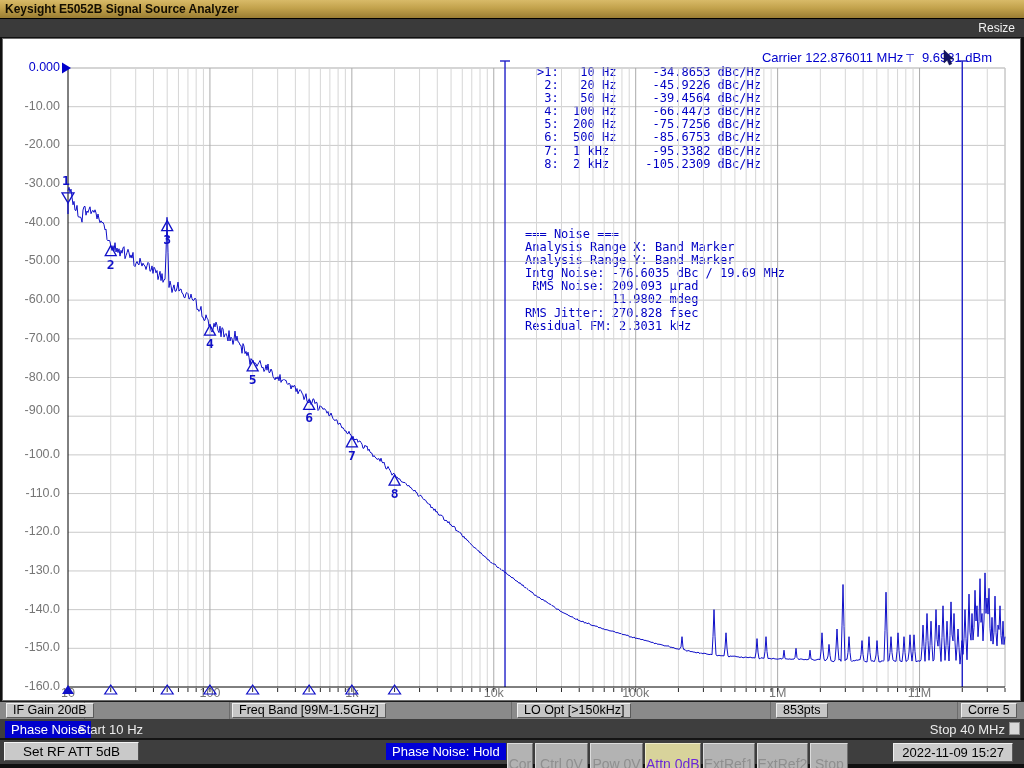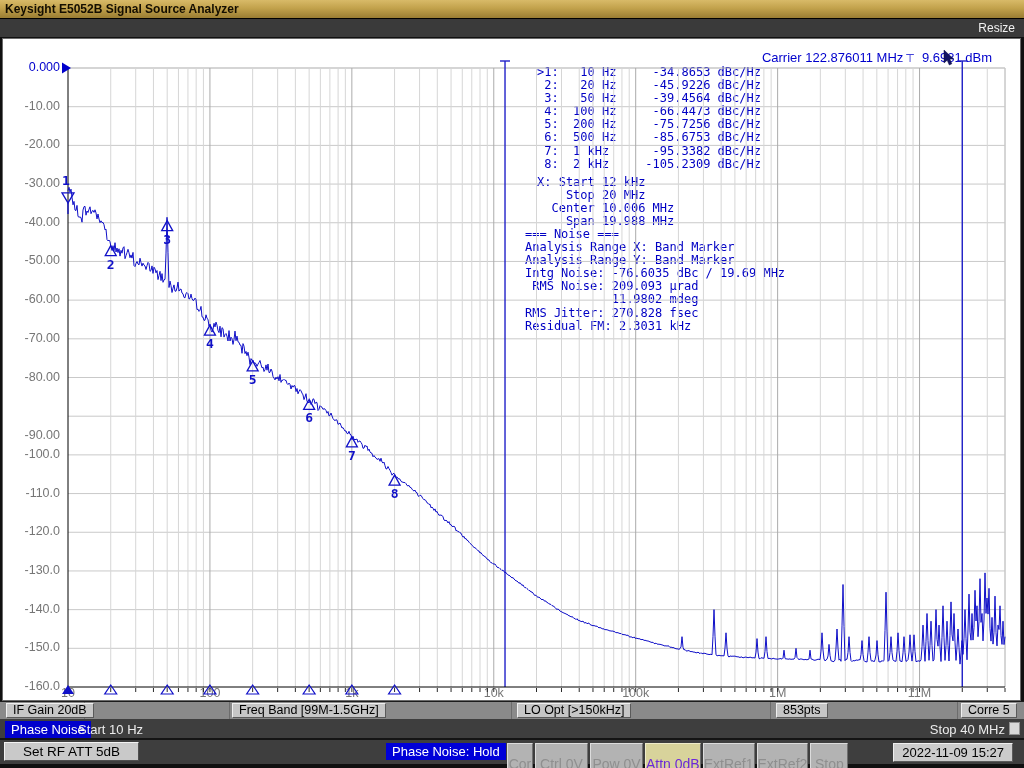--- a/index.html
+++ b/index.html
@@ -67,32 +67,31 @@
   </div>
   <div class="menubar">
     <span class="resize">Resize</span>
   </div>
 
   <div class="panel"></div>
 
   <div id="labels">
     <div class="carrier"><span>Carrier 122.876011 MHz</span><span class="bmcap">⊤</span><span>9.6931 dBm</span></div>
     <div class="mono-block" id="marker-block"><div>&gt;1:   10 Hz     -34.8653 dBc/Hz</div><div> 2:   20 Hz     -45.9226 dBc/Hz</div><div> 3:   50 Hz     -39.4564 dBc/Hz</div><div> 4:  100 Hz     -66.4473 dBc/Hz</div><div> 5:  200 Hz     -75.7256 dBc/Hz</div><div> 6:  500 Hz     -85.6753 dBc/Hz</div><div> 7:  1 kHz      -95.3382 dBc/Hz</div><div> 8:  2 kHz     -105.2309 dBc/Hz</div></div>
-    <div class="mono-block" id="x-block"><div>X: Start 12 kHz</div><div>    Stop 20 MHz</div><div>  Center 10.006 MHz</div><div>    Span 19.988 MHz</div></div>
     <div class="mono-block" id="noise-block"><div>=== Noise ===</div><div>Analysis Range X: Band Marker</div><div>Analysis Range Y: Band Marker</div><div>Intg Noise: -76.6035 dBc / 19.69 MHz</div><div> RMS Noise: 209.093 µrad</div><div>            11.9802 mdeg</div><div>RMS Jitter: 270.828 fsec</div><div>Residual FM: 2.3031 kHz</div></div>
   <div class="ylab ref" style="top: 60px;">0.000</div>
       <div class="ylab" style="top: 98.6875px;">-10.00</div>
       <div class="ylab" style="top: 137.375px;">-20.00</div>
       <div class="ylab" style="top: 176.062px;">-30.00</div>
       <div class="ylab" style="top: 214.75px;">-40.00</div>
       <div class="ylab" style="top: 253.438px;">-50.00</div>
       <div class="ylab" style="top: 292.125px;">-60.00</div>
       <div class="ylab" style="top: 330.812px;">-70.00</div>
       <div class="ylab" style="top: 369.5px;">-80.00</div>
-      <div class="ylab" style="top: 428px;">-90.00</div>
+      <div class="ylab" style="top: 403px;">-90.00</div>
       <div class="ylab" style="top: 446.875px;">-100.0</div>
       <div class="ylab" style="top: 485.562px;">-110.0</div>
       <div class="ylab" style="top: 524.25px;">-120.0</div>
       <div class="ylab" style="top: 562.938px;">-130.0</div>
       <div class="ylab" style="top: 601.625px;">-140.0</div>
       <div class="ylab" style="top: 640.312px;">-150.0</div>
       <div class="ylab" style="top: 679px;">-160.0</div>
       <div class="xlab" style="left: 38px;">10</div>
       <div class="xlab" style="left: 179.925px;">100</div>
       <div class="xlab" style="left: 321.851px;">1k</div>

